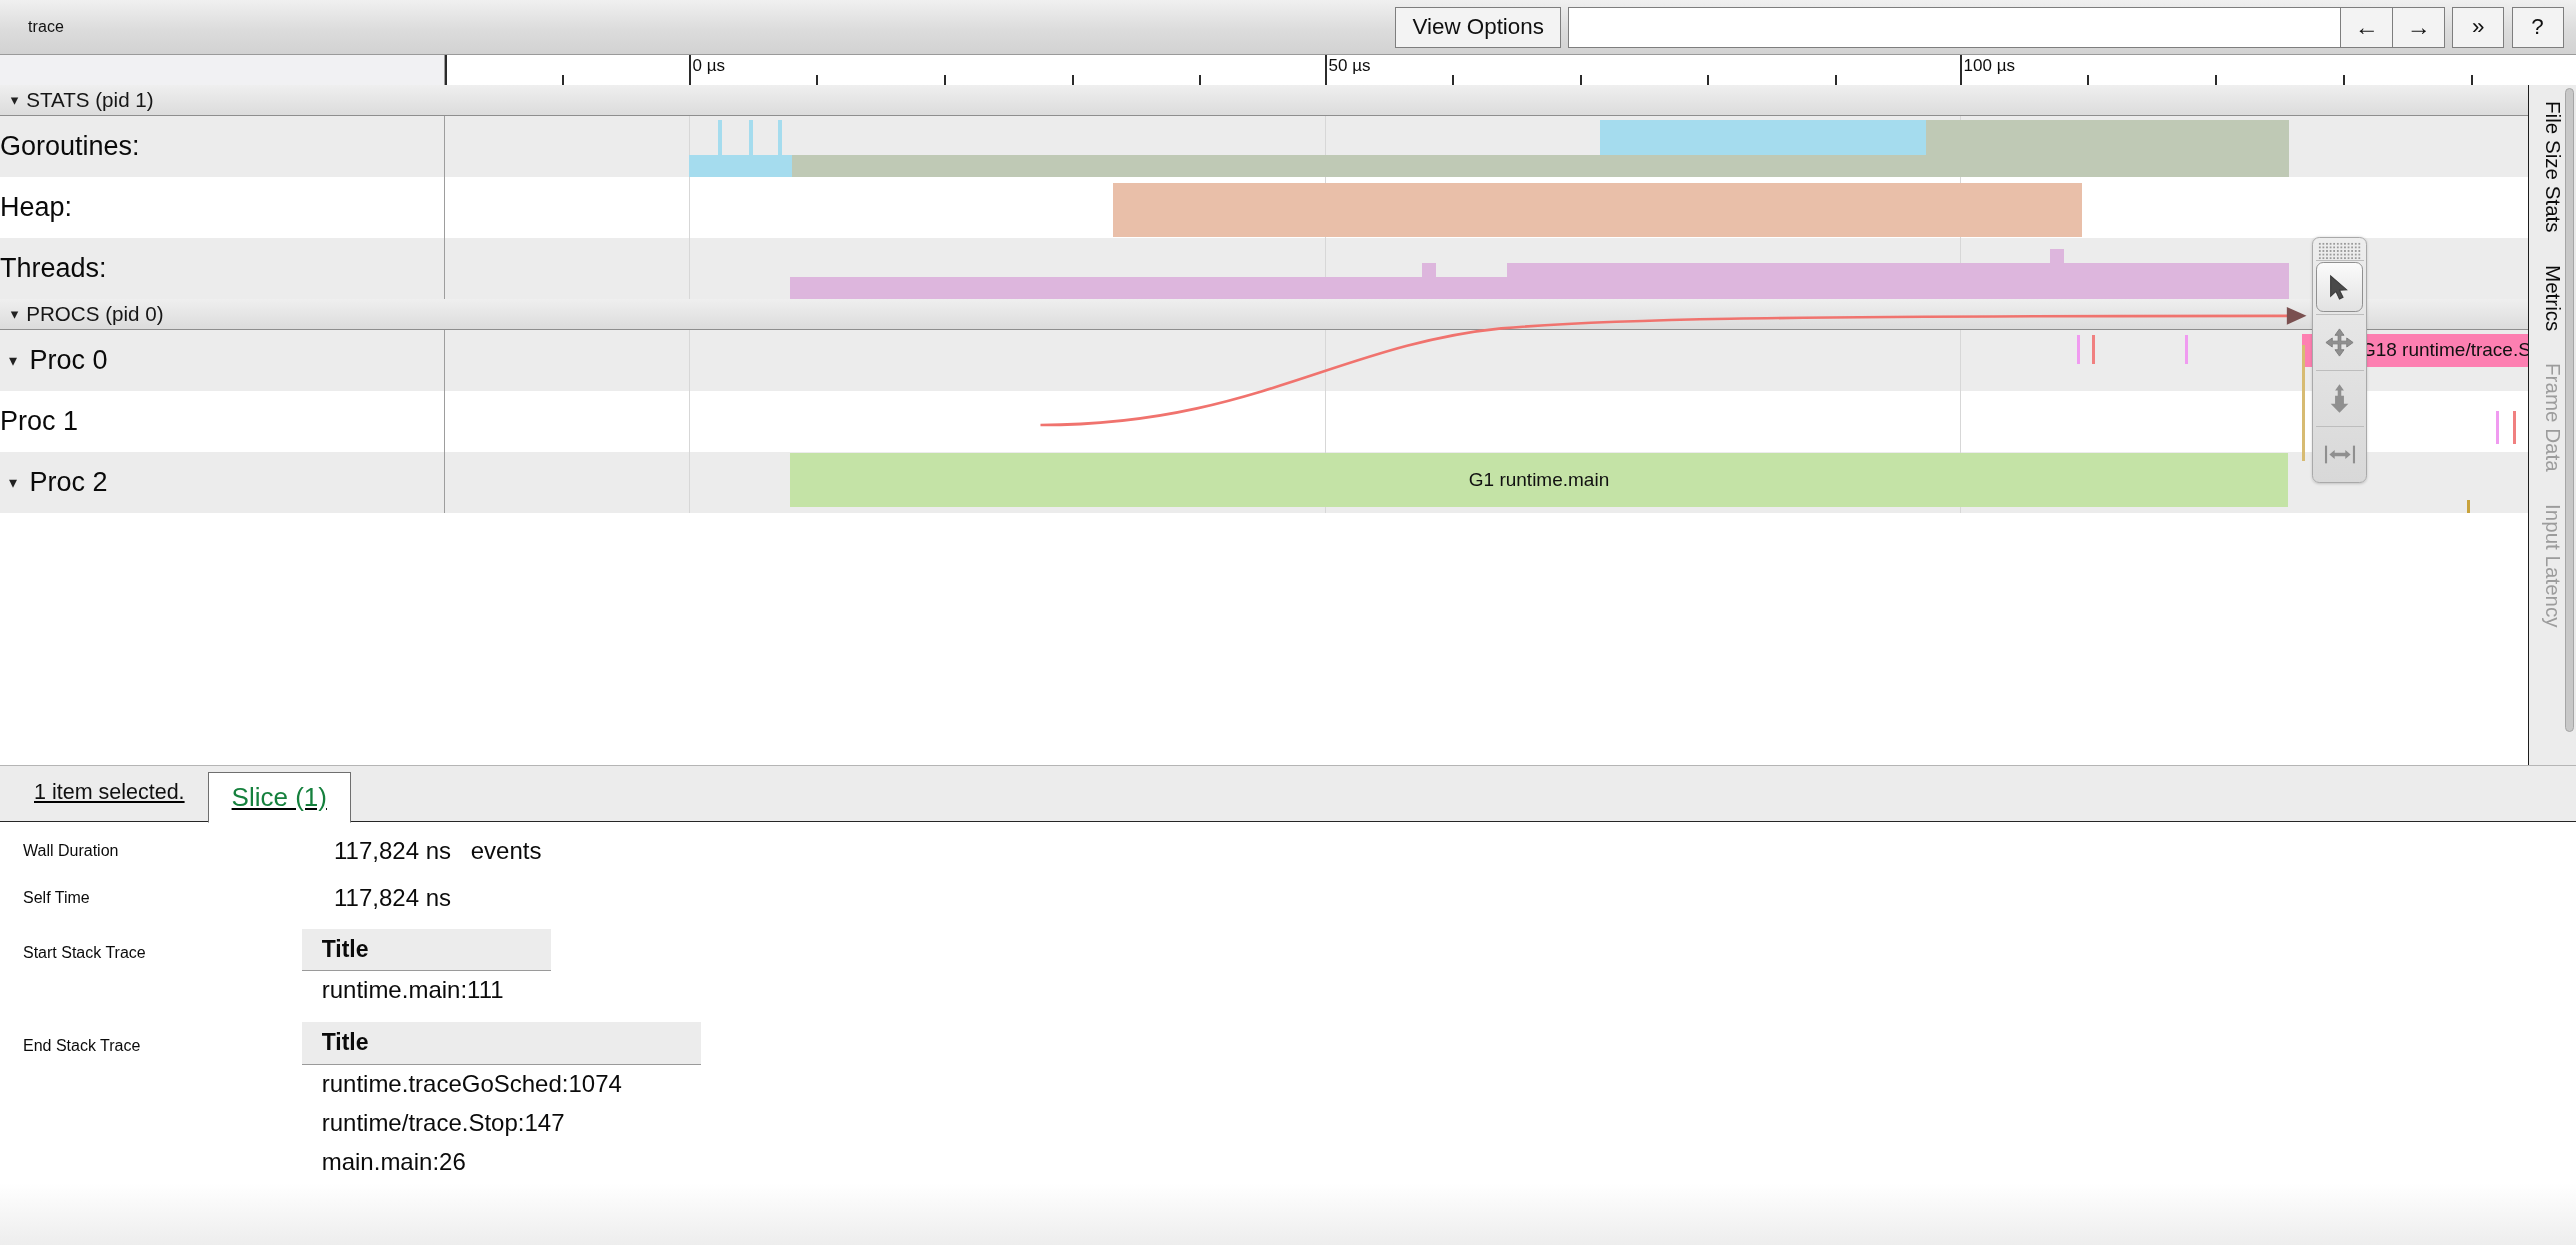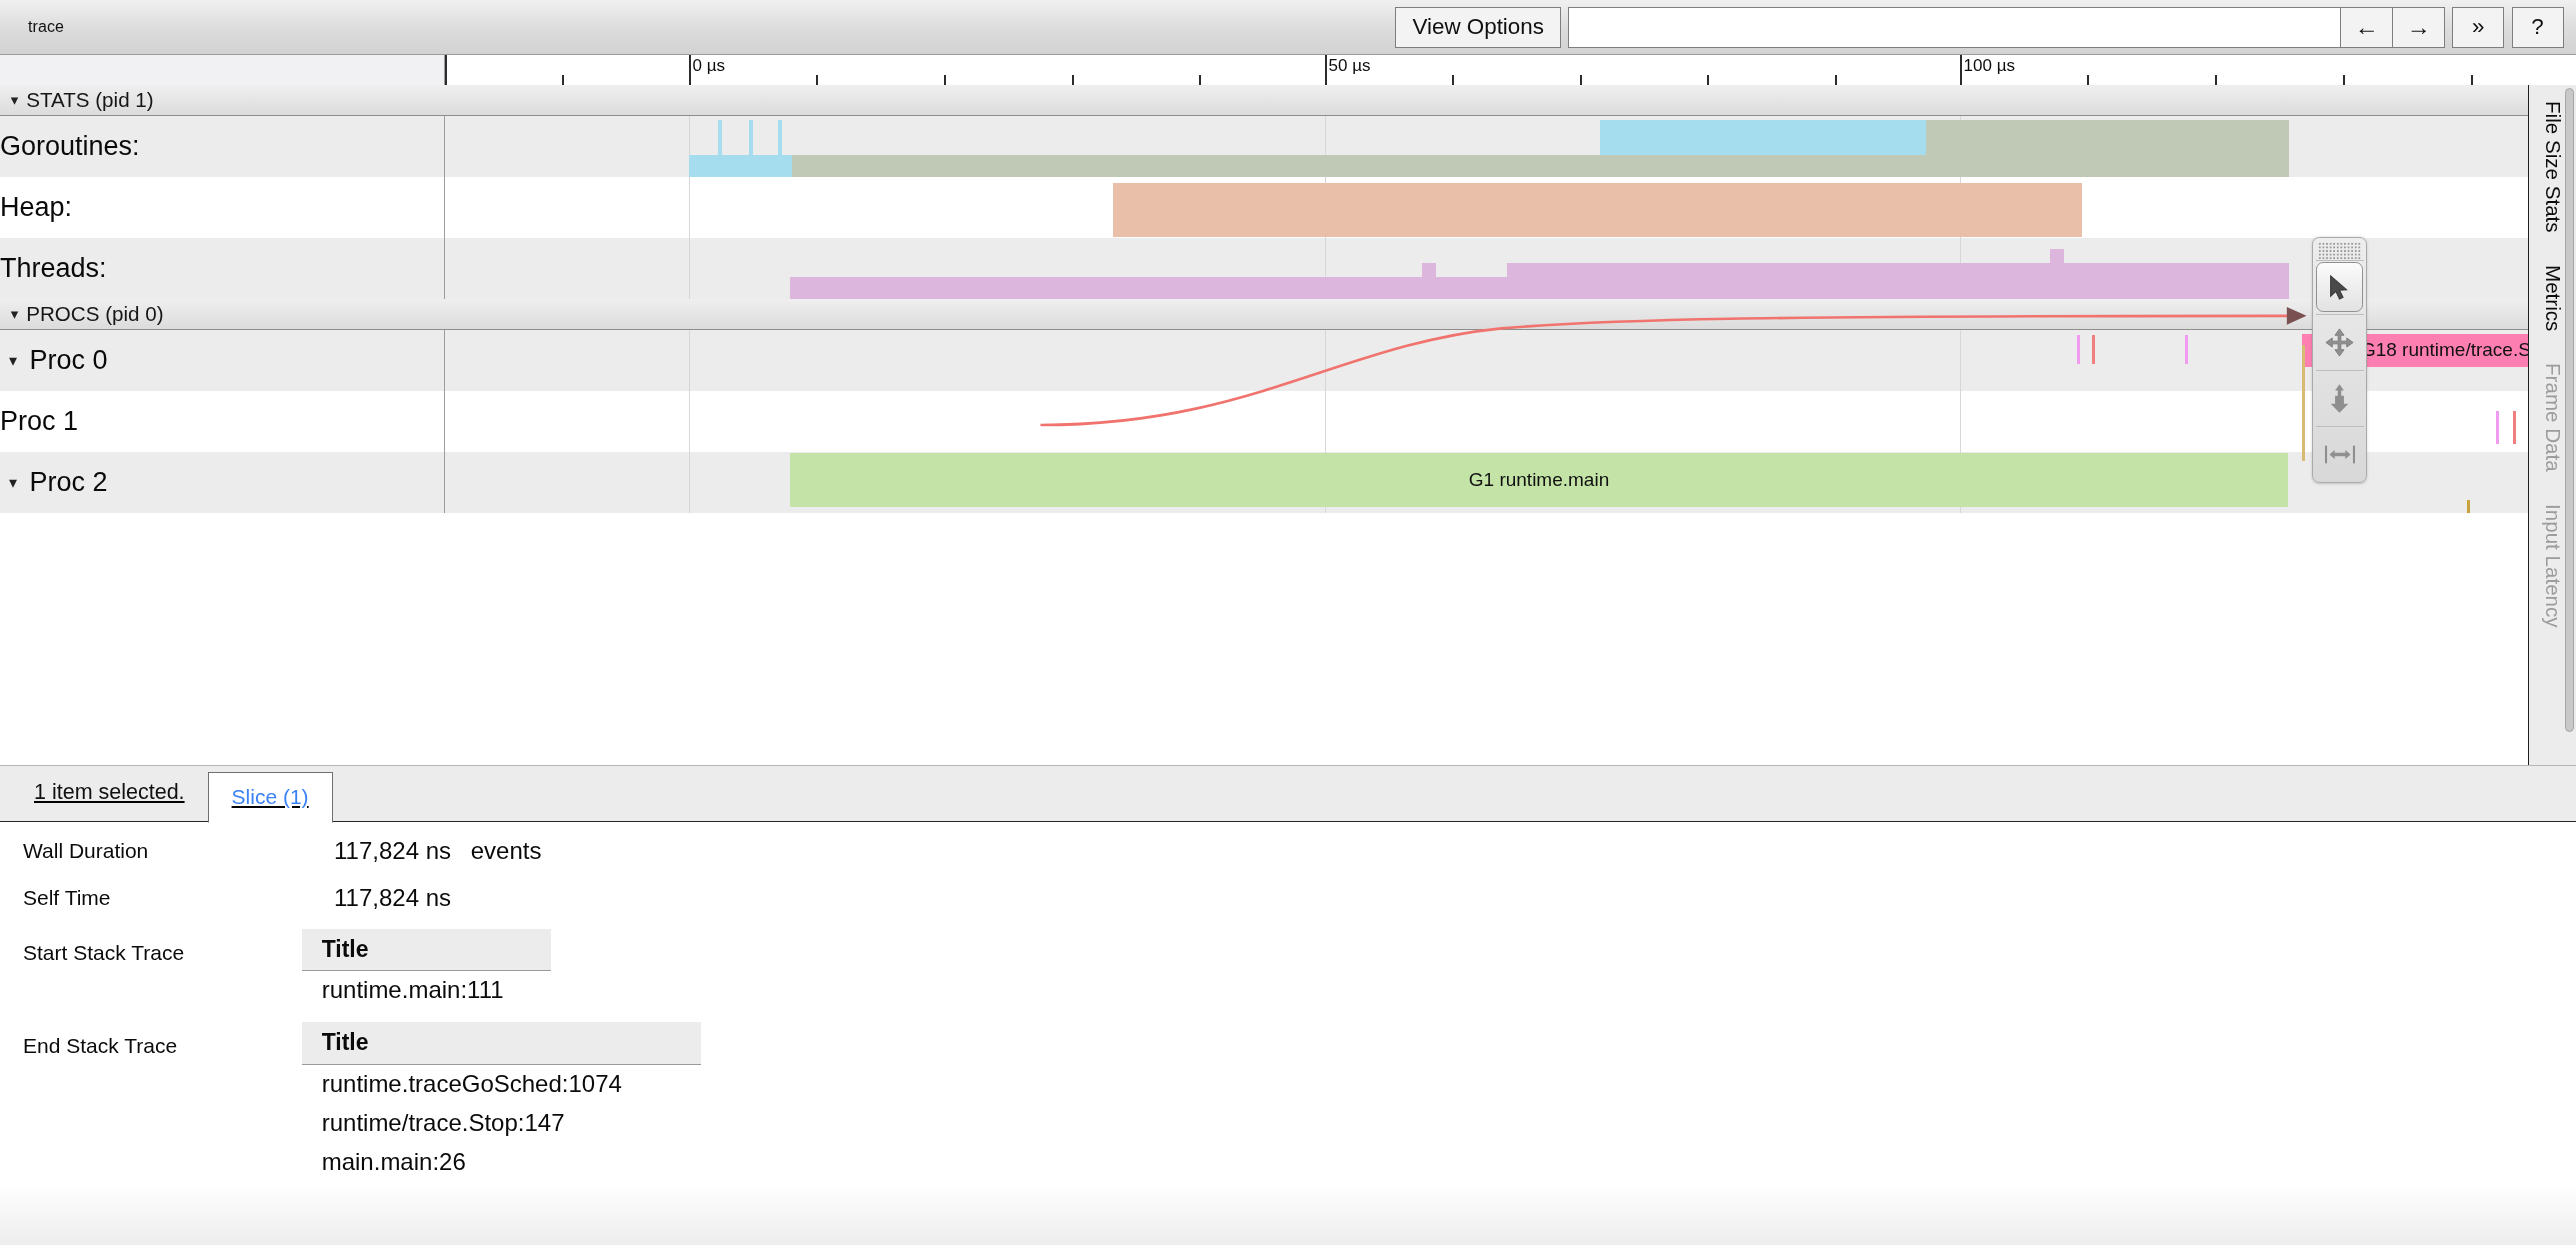--- a/index.html
+++ b/index.html
@@ -158,29 +158,29 @@
   }
   #details-tabbar {
     position: relative; height: 56px; background: #ececec;
     border-bottom: 1.8px solid #262626; display: flex; align-items: flex-end; text-decoration: underline;
   }
   #selection-status {
     font-size: 21.5px; color: #101010; padding: 0 23px 16px 34px;
   }
   .dtab {
     height: 51px; padding: 0 23px; display: flex; align-items: center;
-    font-size: 21px; color: #3b82f6; background: #ffffff;
+    font-size: 26px; color: #15803d; background: #ffffff;
     border: 1.8px solid #6f6f6f; border-bottom: 1.8px solid #ffffff;
     position: relative; top: 1.8px; cursor: pointer; text-align: right;
   }
   #details-body { position: relative; padding-top: 5.4px; }
   .drow { display: flex; align-items: flex-start; min-height: 47px; }
   .dkey {
     width: 279px; flex: 0 0 279px; text-align: left; padding-left: 23px;
-    font-size: 21px; color: #0b0b0b; line-height: 47px;
+    font-size: 16px; color: #0b0b0b; line-height: 47px;
   }
   .dval {
     width: 172px; flex: 0 0 172px; text-align: right;
     font-size: 24px; color: #0b0b0b; line-height: 47px;
   }
   .dunit {
     padding-left: 19.7px; font-size: 24px; color: #0b0b0b; line-height: 47px;
   }
   .stack-wrap { padding-left: 23px; }
   .stack-title {

